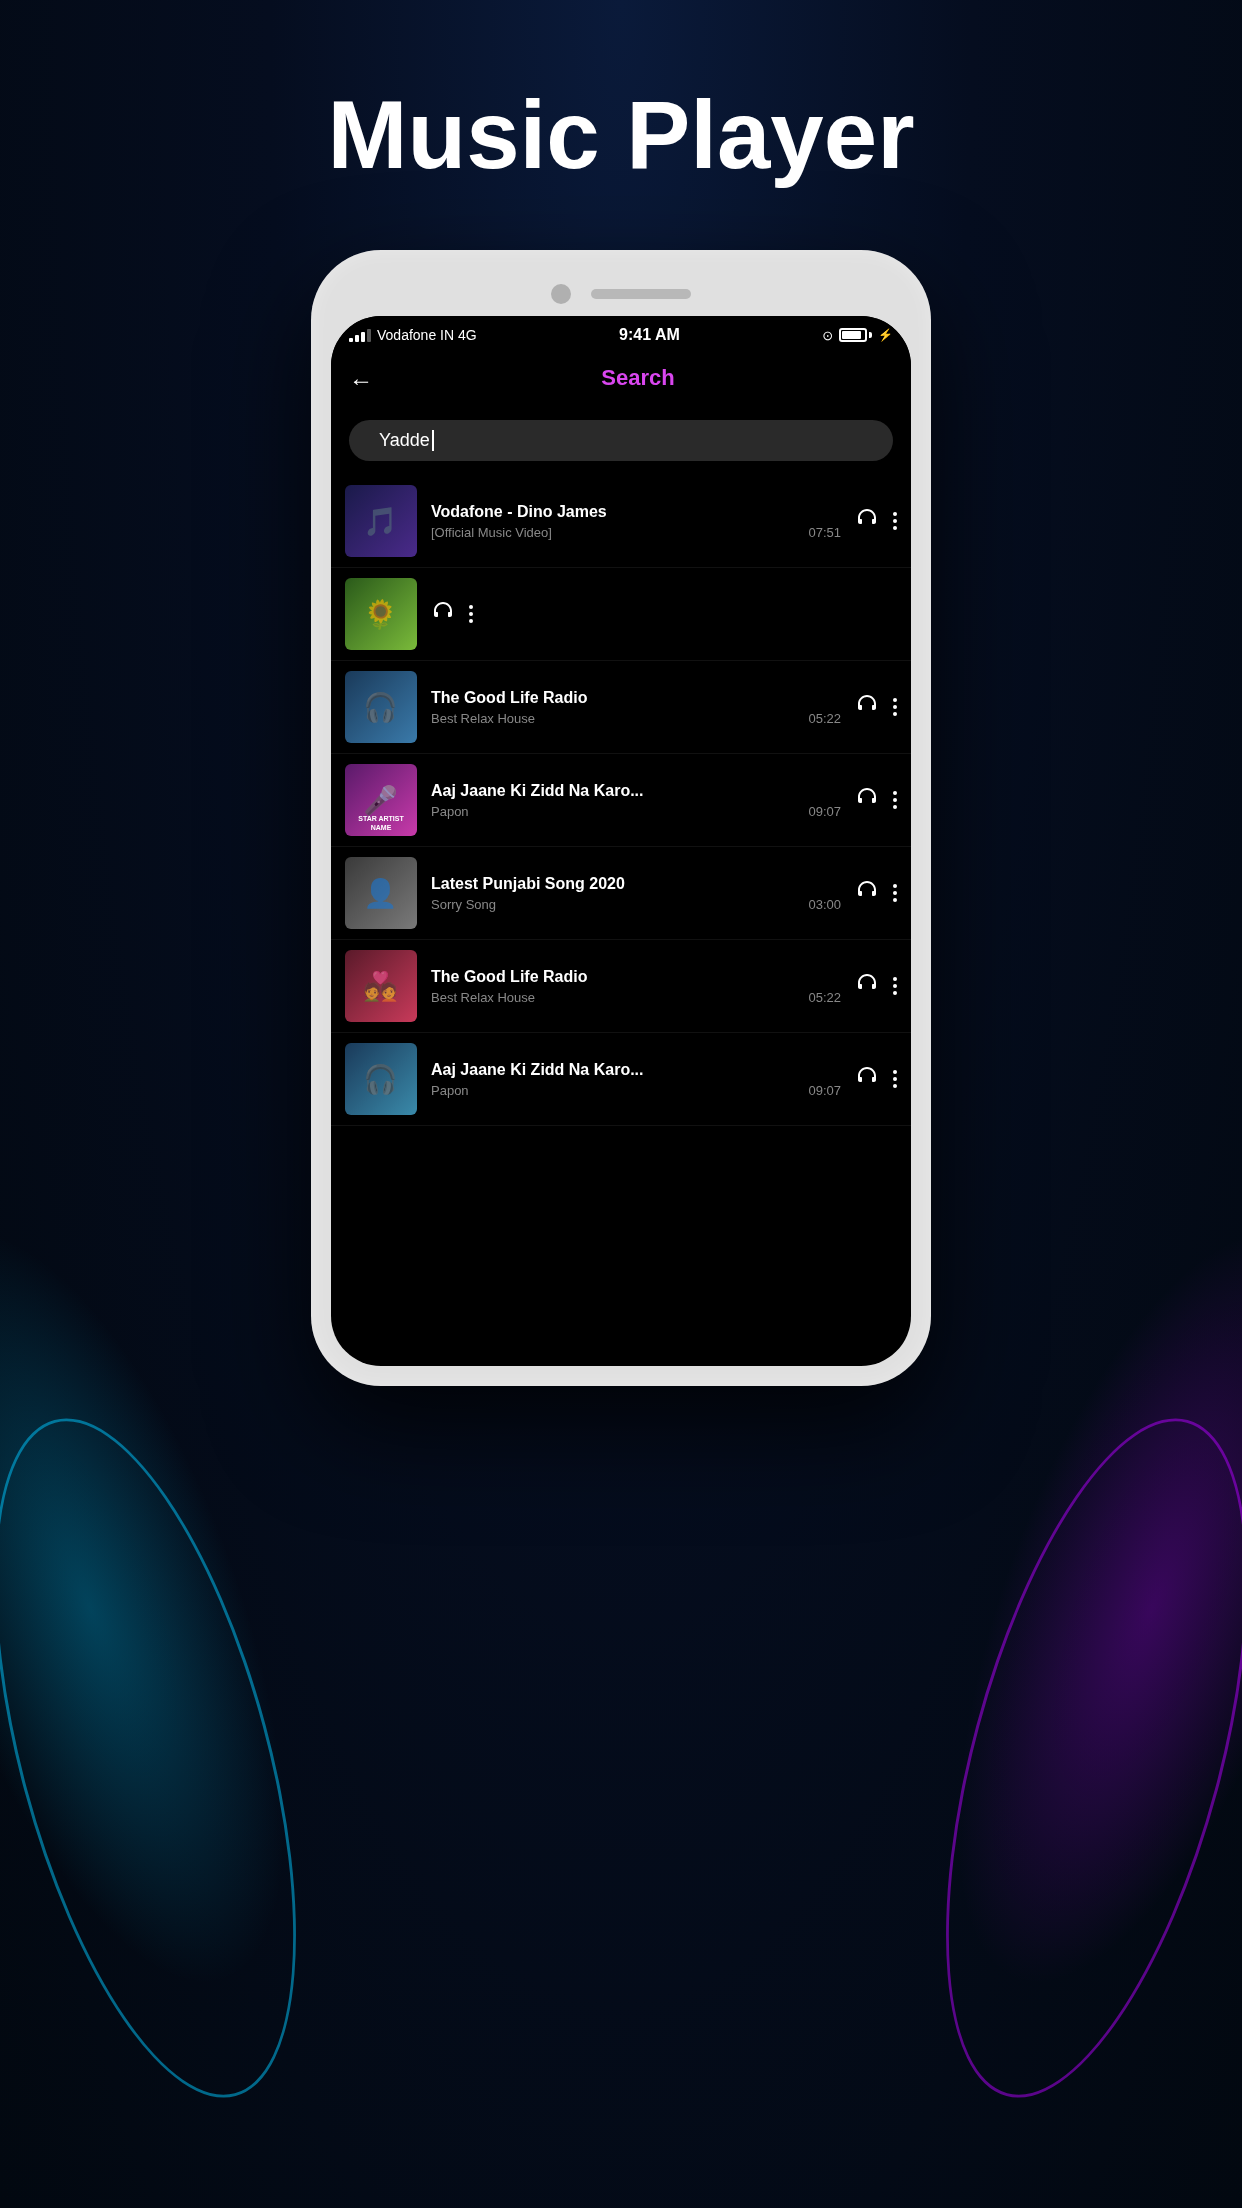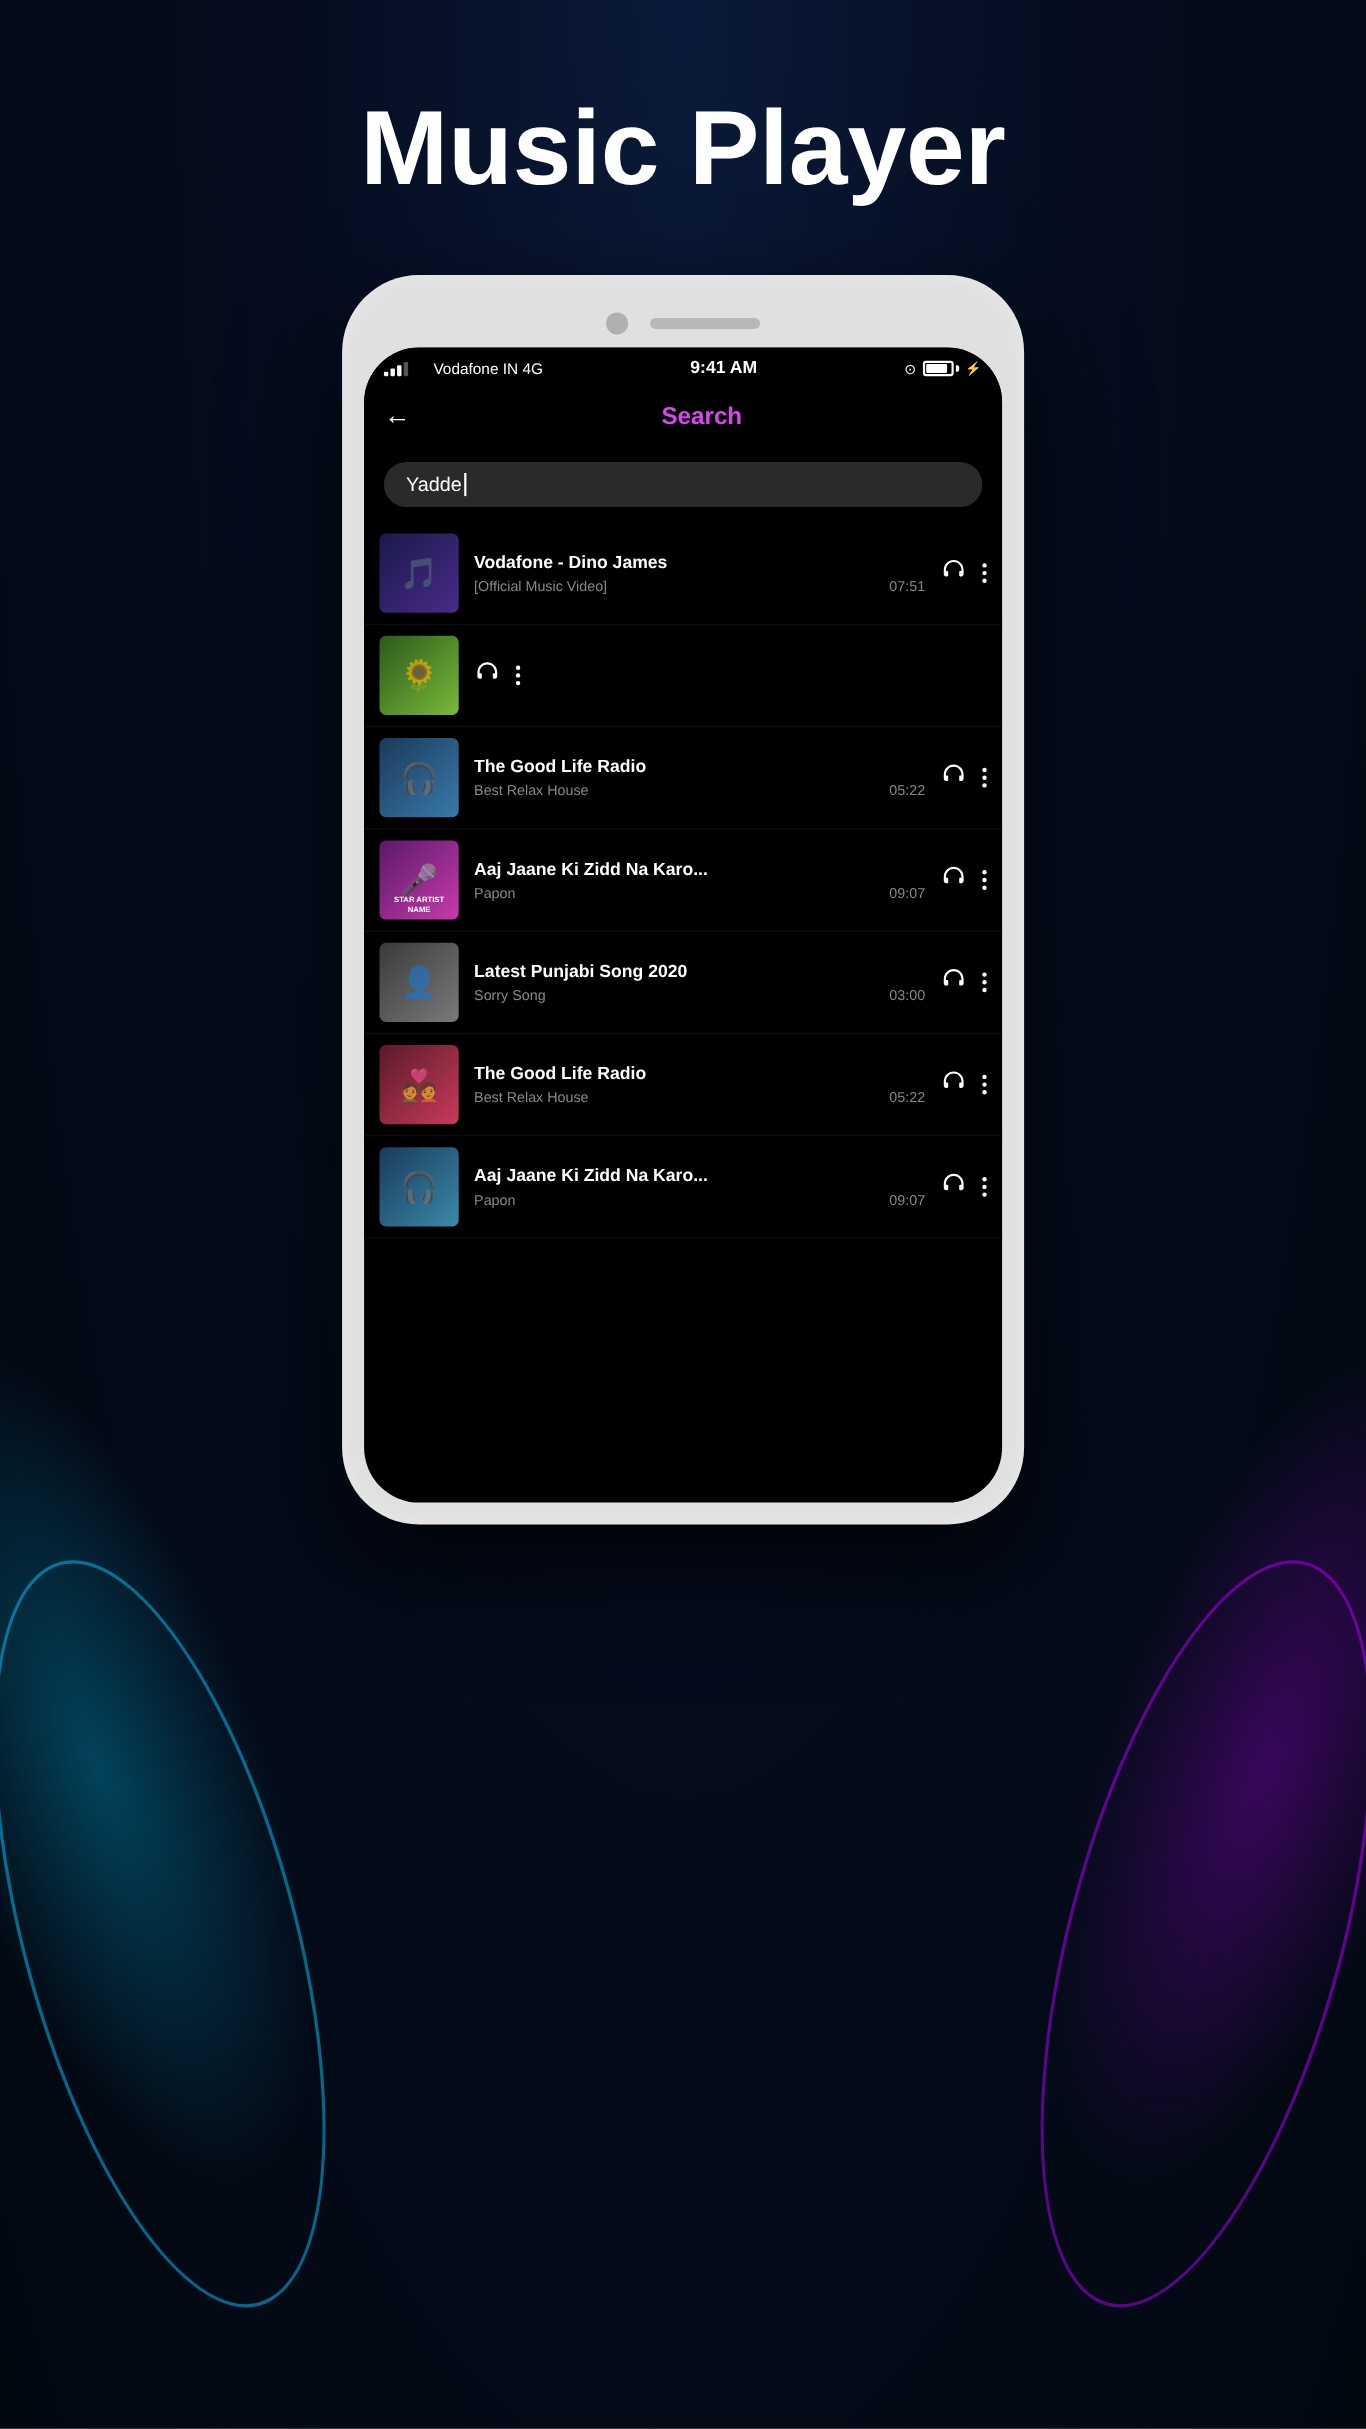--- a/index.html
+++ b/index.html
@@ -135,21 +135,21 @@
     }
     .signal-bar {
       background: #fff;
       width: 4px;
       border-radius: 1px;
     }
 
     .carrier-text {
       color: #fff;
       font-size: 14px;
-      margin-left: 19px;
+      margin-left: 2px;
     }
 
     .status-center {
       color: #fff;
       font-size: 16px;
       font-weight: 600;
     }
 
     .status-right {
       display: flex;
@@ -234,20 +234,21 @@
       display: flex;
       align-items: center;
     }
 
     .search-input-text {
       color: #ffffff;
       font-size: 18px;
       border-right: 2px solid #fff;
       padding-right: 2px;
       animation: blink 1s infinite;
+      margin-left: 10px;
     }
 
     @keyframes blink {
       0%, 100% { border-color: #fff; }
       50% { border-color: transparent; }
     }
 
     
     .song-list {
       background: #000;

